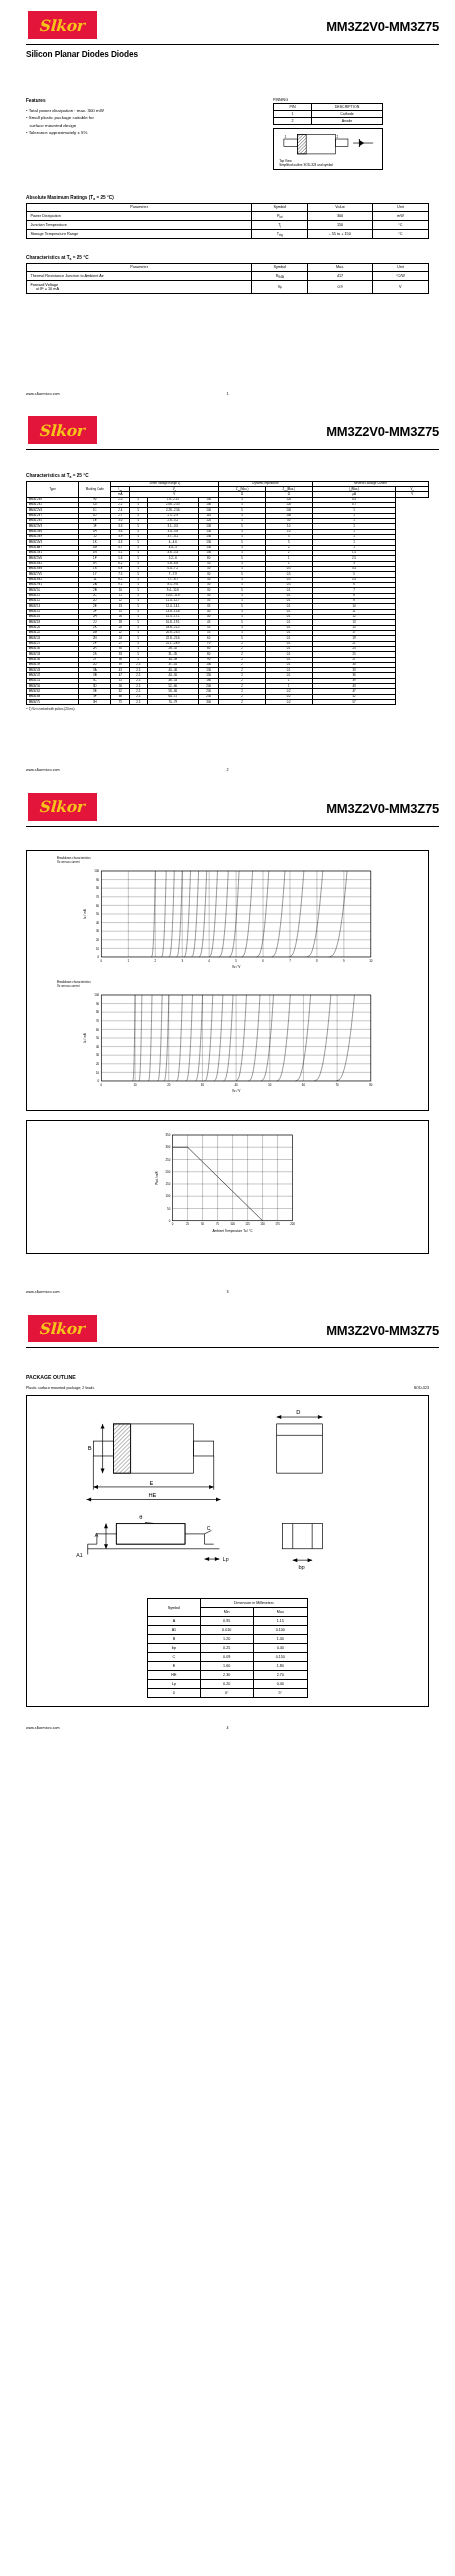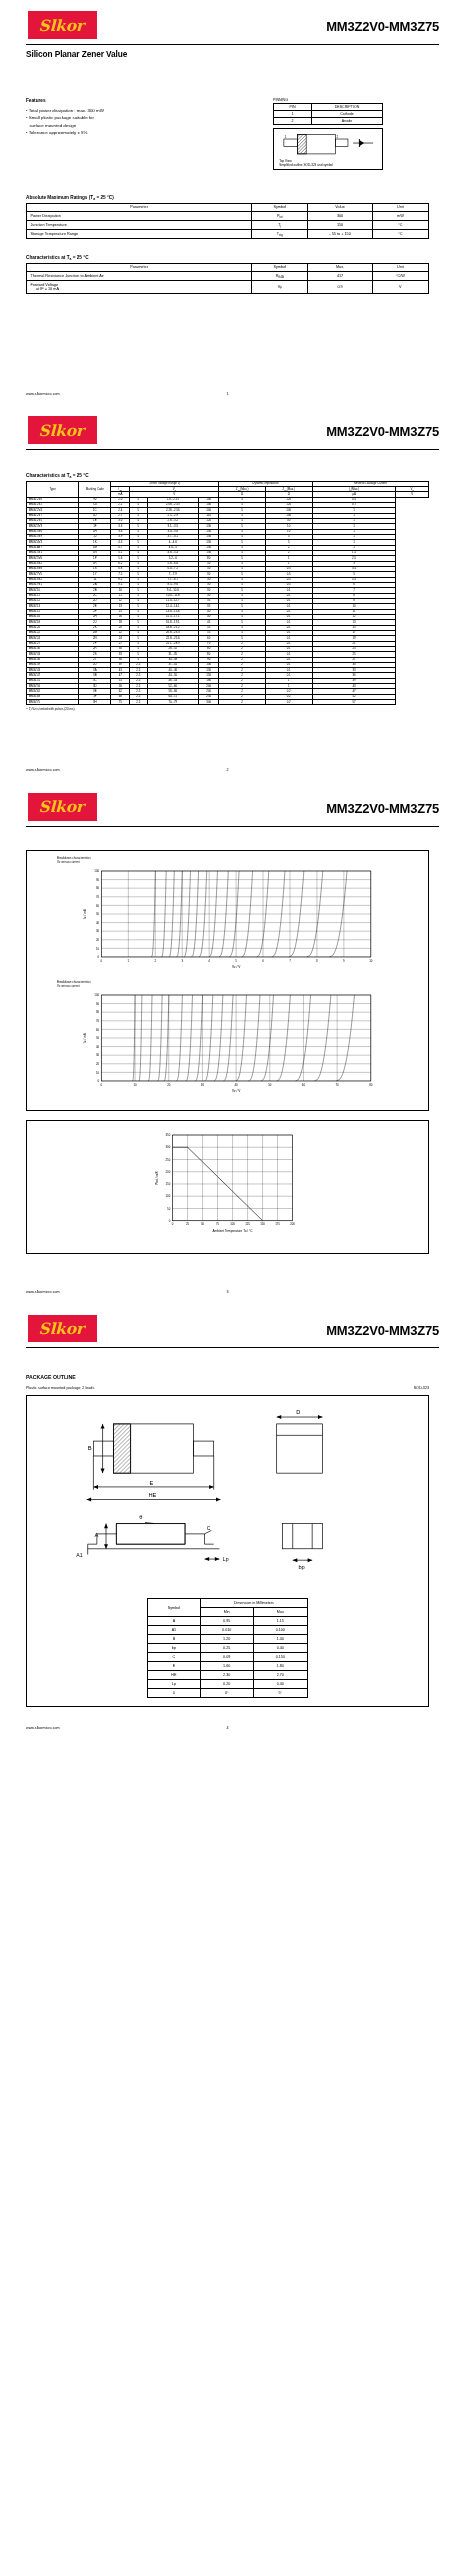--- a/index.html
+++ b/index.html
@@ -161,21 +161,21 @@
 
 <div class="page">
 
   <div class="hdr">
     <div class="logo">
       <span class="logo-text">Slkor</span>
     </div>
     <div class="hdr-part">MM3Z2V0-MM3Z75</div>
     <div class="hdr-rule"></div>
   </div>
-  <div class="subtitle">Silicon Planar Zener Value</div>
+  <div class="subtitle">Silicon Planar Diodes Diodes</div>
 
   <div class="features">
     <div class="feat-title">Features</div>
     <ul class="feat-list">
       <li>• Total power dissipation : max. 300 mW</li>
       <li>• Small plastic package suitable for</li>
       <li class="ind">surface mounted design</li>
       <li>• Tolerance approximately ± 5%</li>
     </ul>
 

